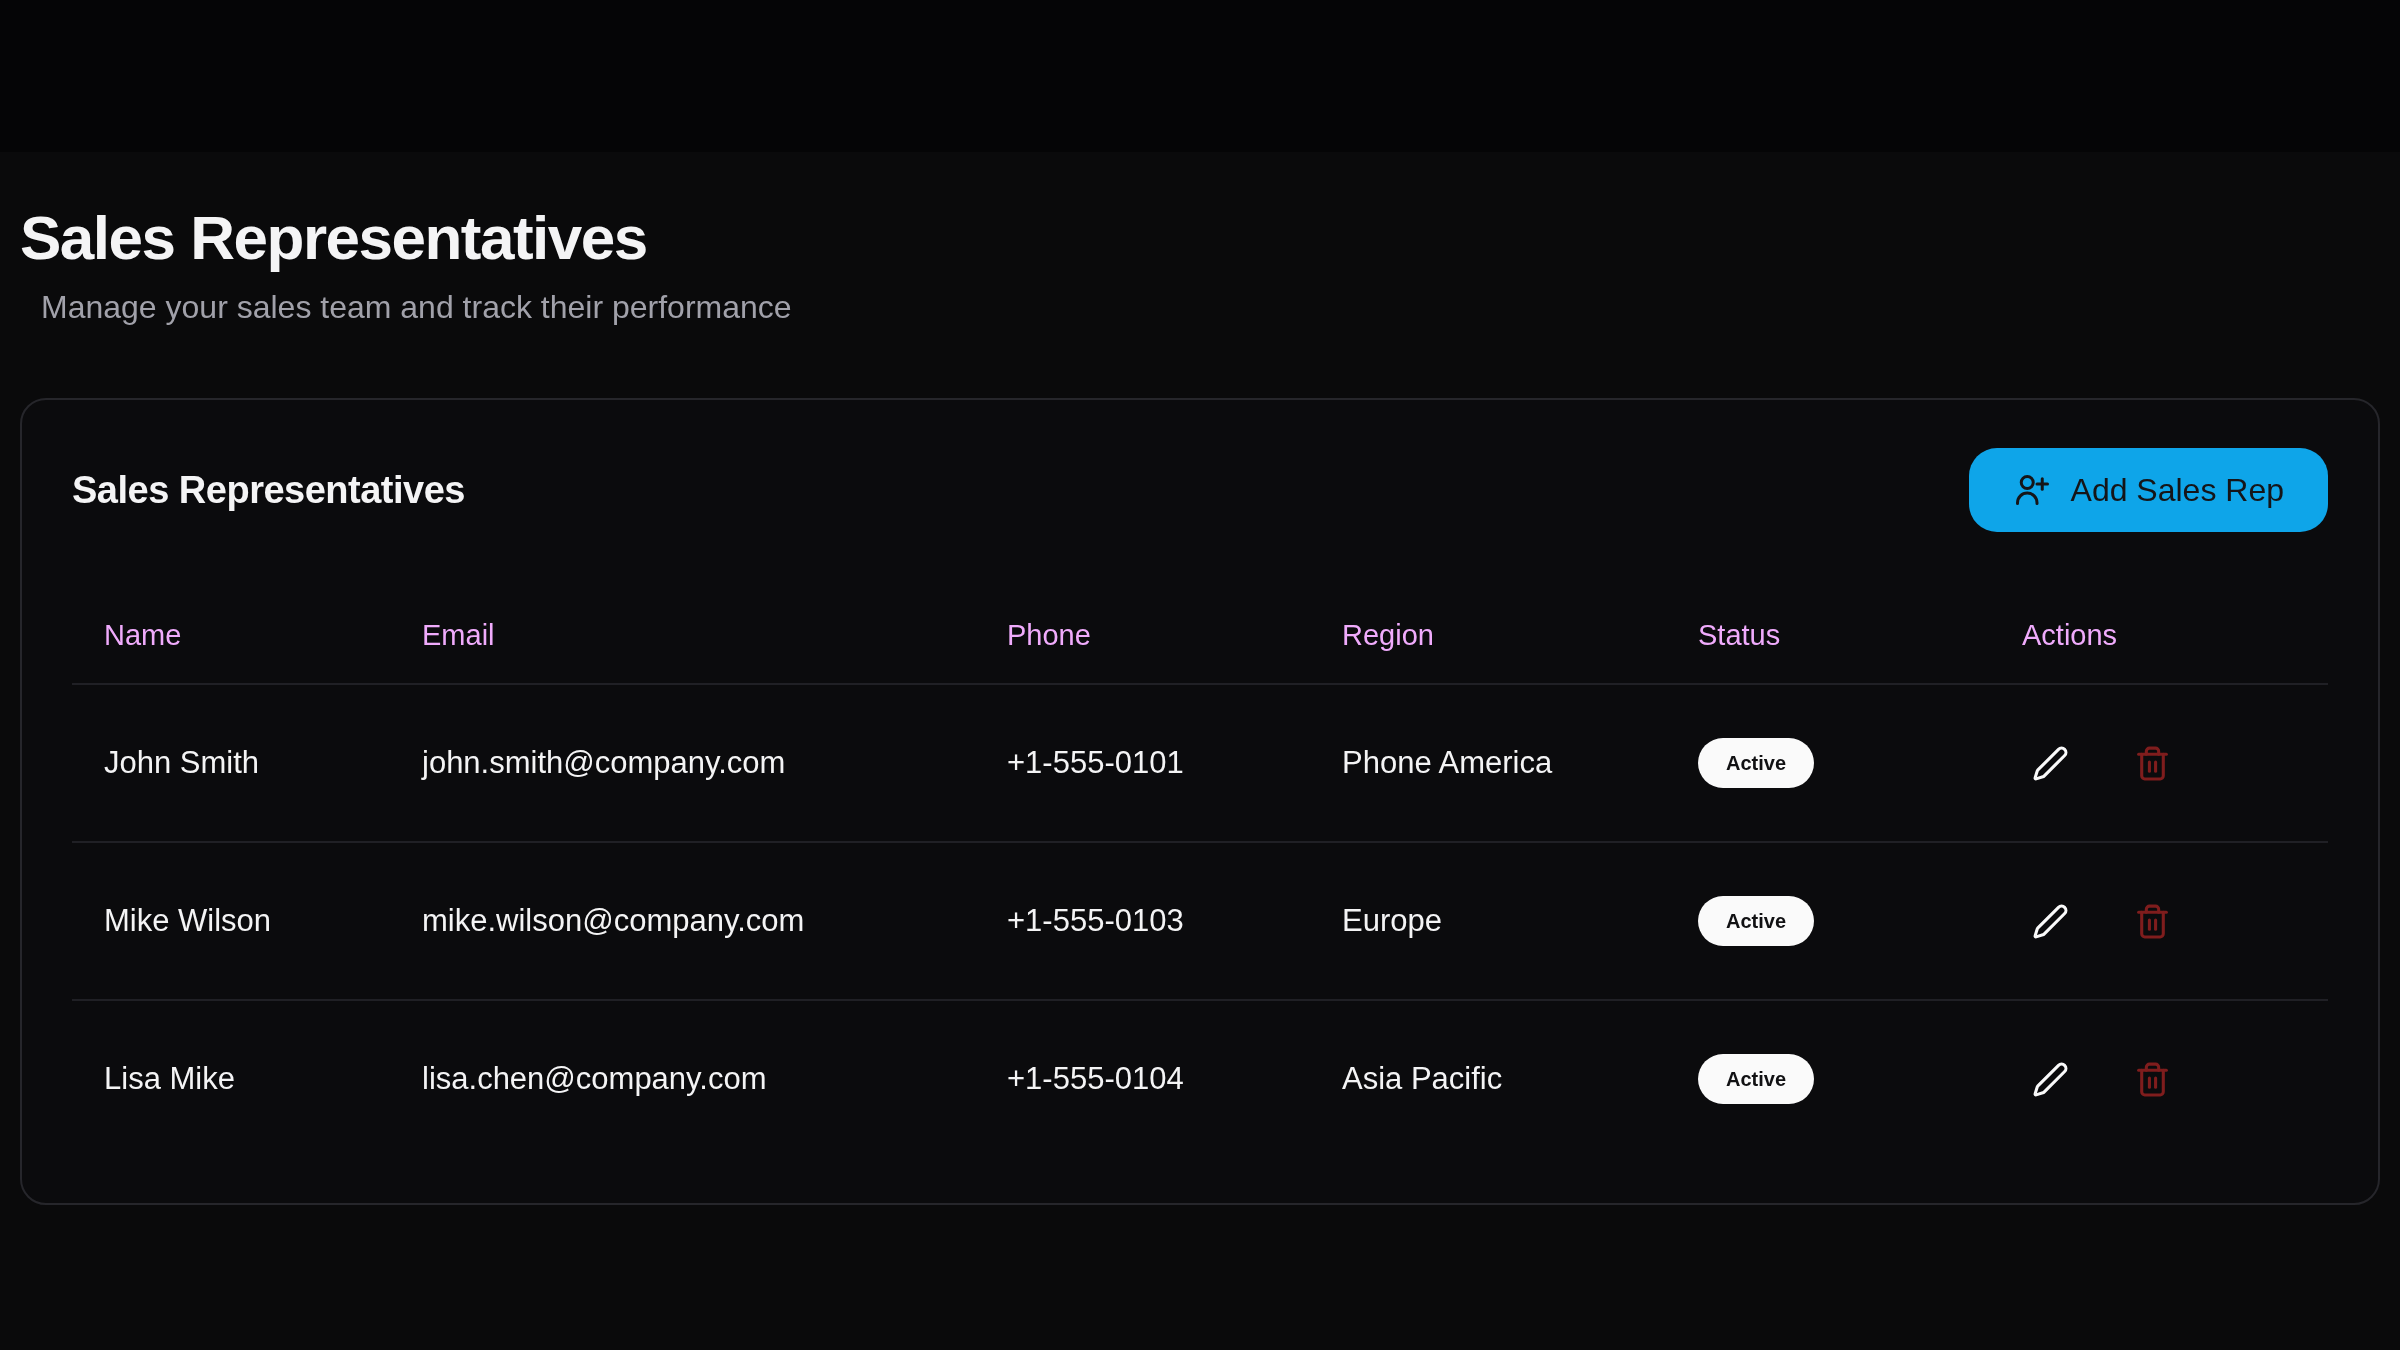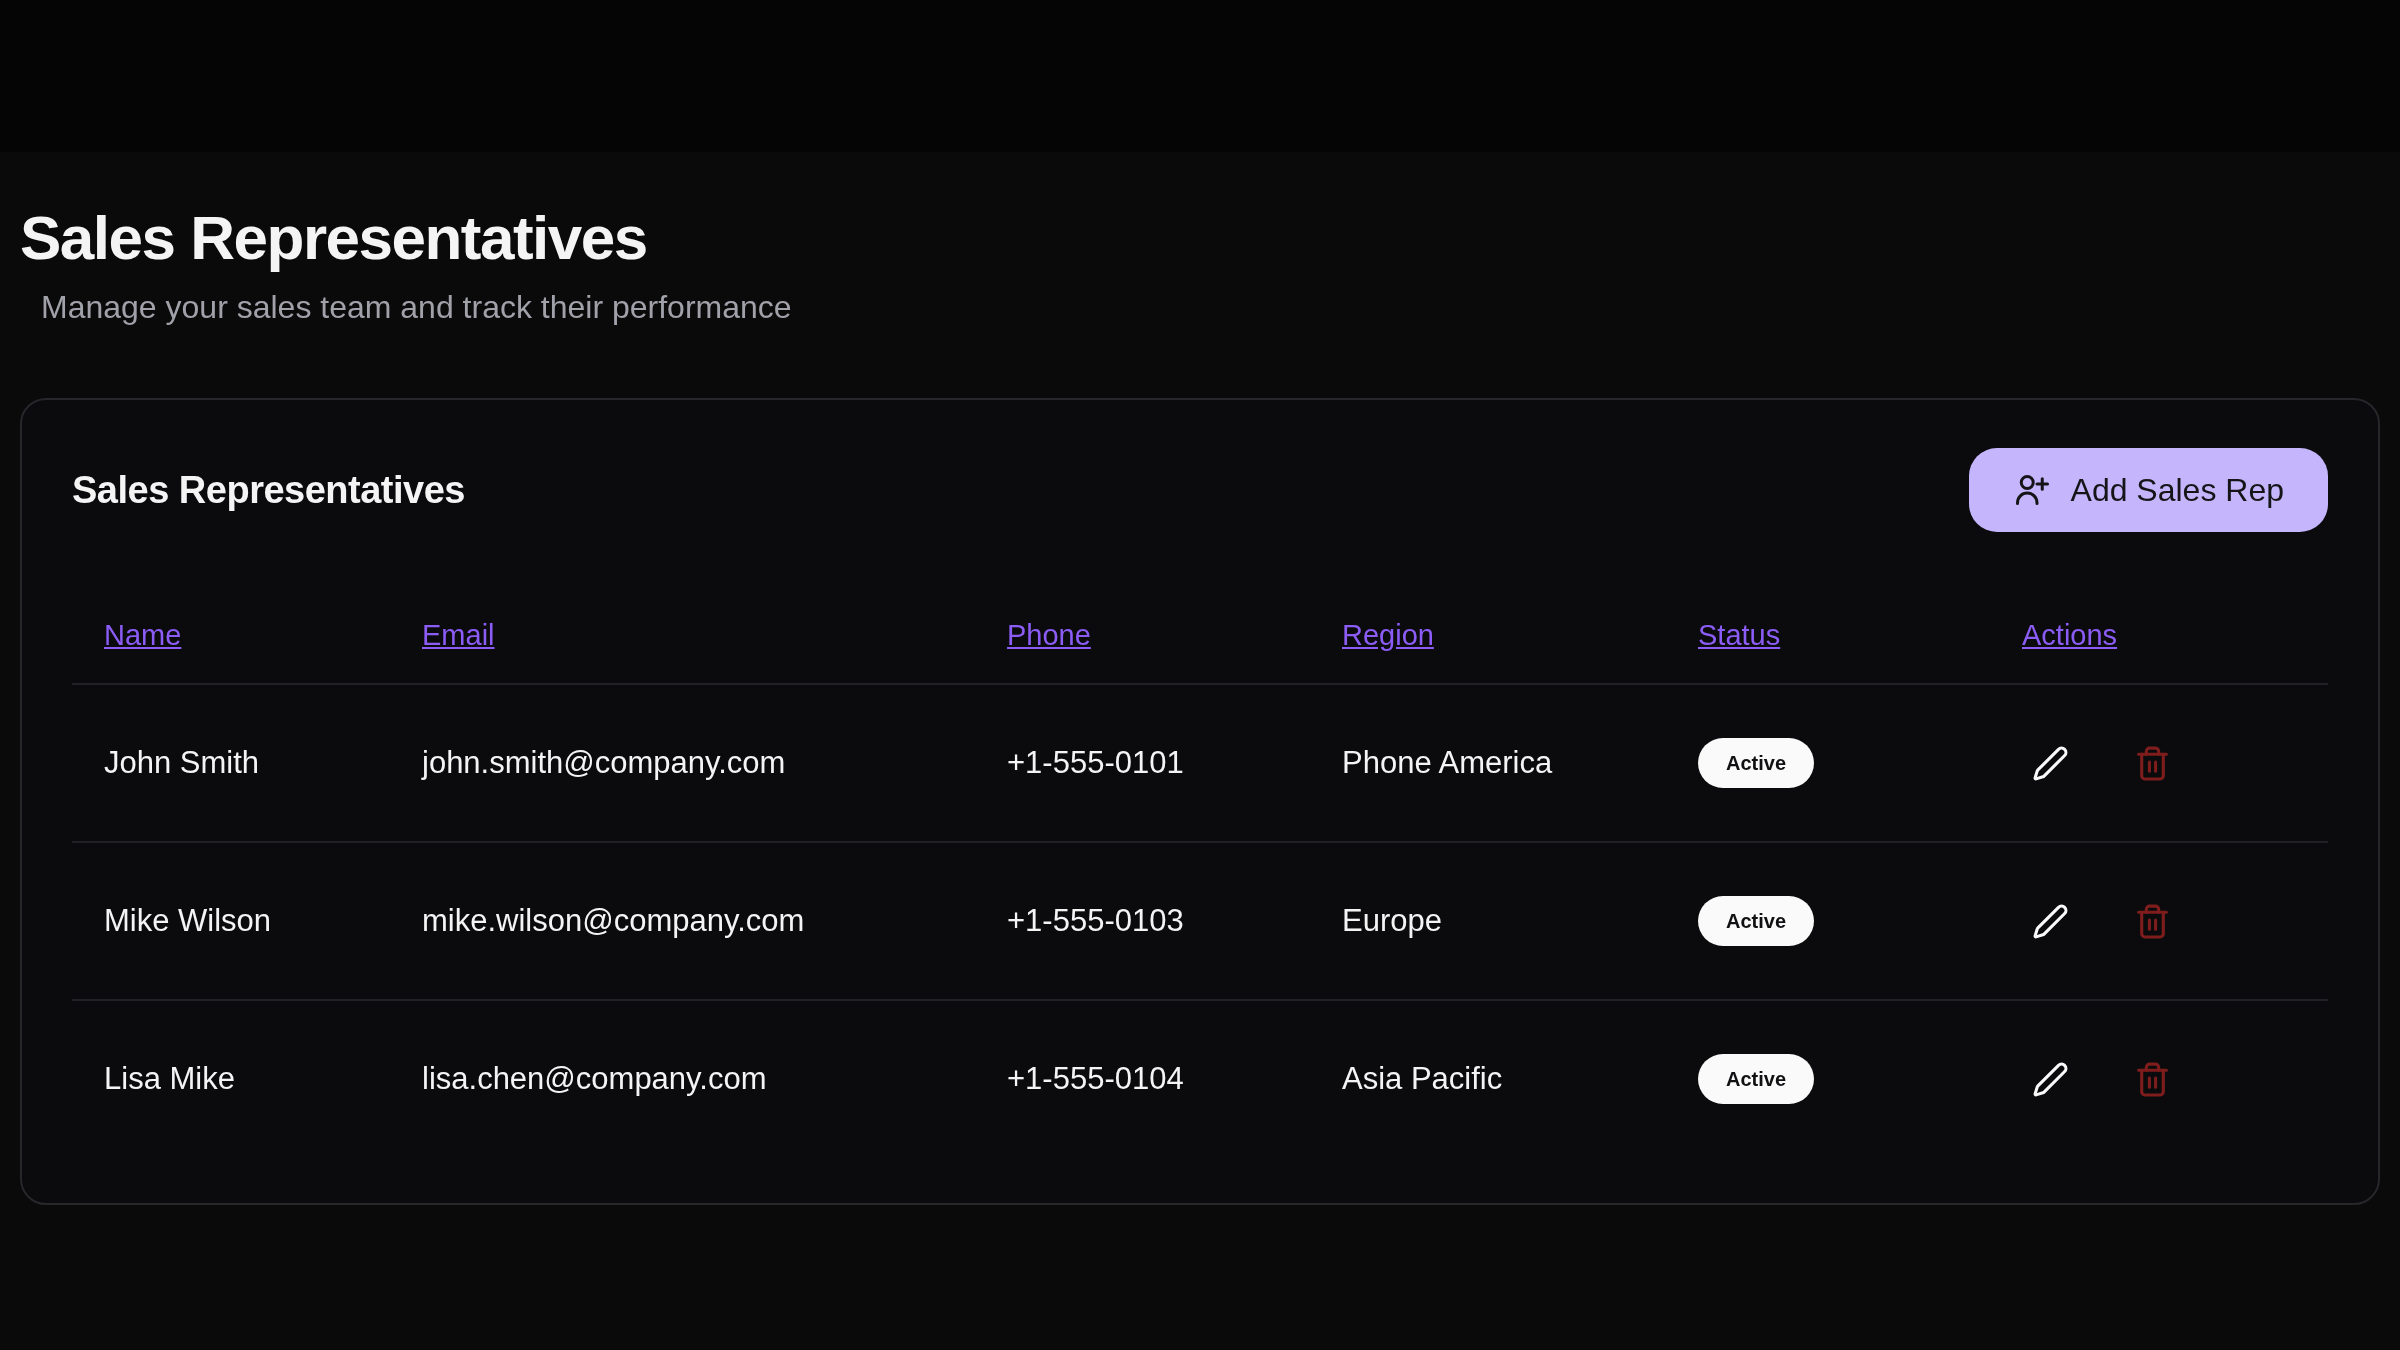--- a/index.html
+++ b/index.html
@@ -47,21 +47,21 @@
     font-weight: 700;
     letter-spacing: -0.5px;
     color: #f4f4f5;
   }
   .add-btn {
     display: inline-flex;
     align-items: center;
     gap: 22px;
     height: 84px;
     padding: 0 44px;
-    background: #c4b5fd;
+    background: #0ea5e9;
     color: #151518;
     border: none;
     border-radius: 28px;
     font-family: inherit;
     font-size: 32px;
     font-weight: 500;
     cursor: pointer;
   }
   .add-btn svg { width: 36px; height: 36px; }
   table {
@@ -74,24 +74,23 @@
   col.c-phone  { width: 335px; }
   col.c-region { width: 356px; }
   col.c-status { width: 324px; }
   th {
     height: 96px;
     padding: 0 32px;
     text-align: left;
     vertical-align: middle;
     font-size: 29px;
     font-weight: 500;
-    color: #8b5cf6;
+    color: #f0abfc;
     border-bottom: 2px solid #202025;
     white-space: nowrap;
-    text-decoration: underline;
   }
   td {
     height: 146px;
     padding: 5px 32px;
     vertical-align: middle;
     font-size: 31px;
     font-weight: 400;
     color: #f4f4f5;
     border-bottom: 2px solid #202025;
     white-space: nowrap;

